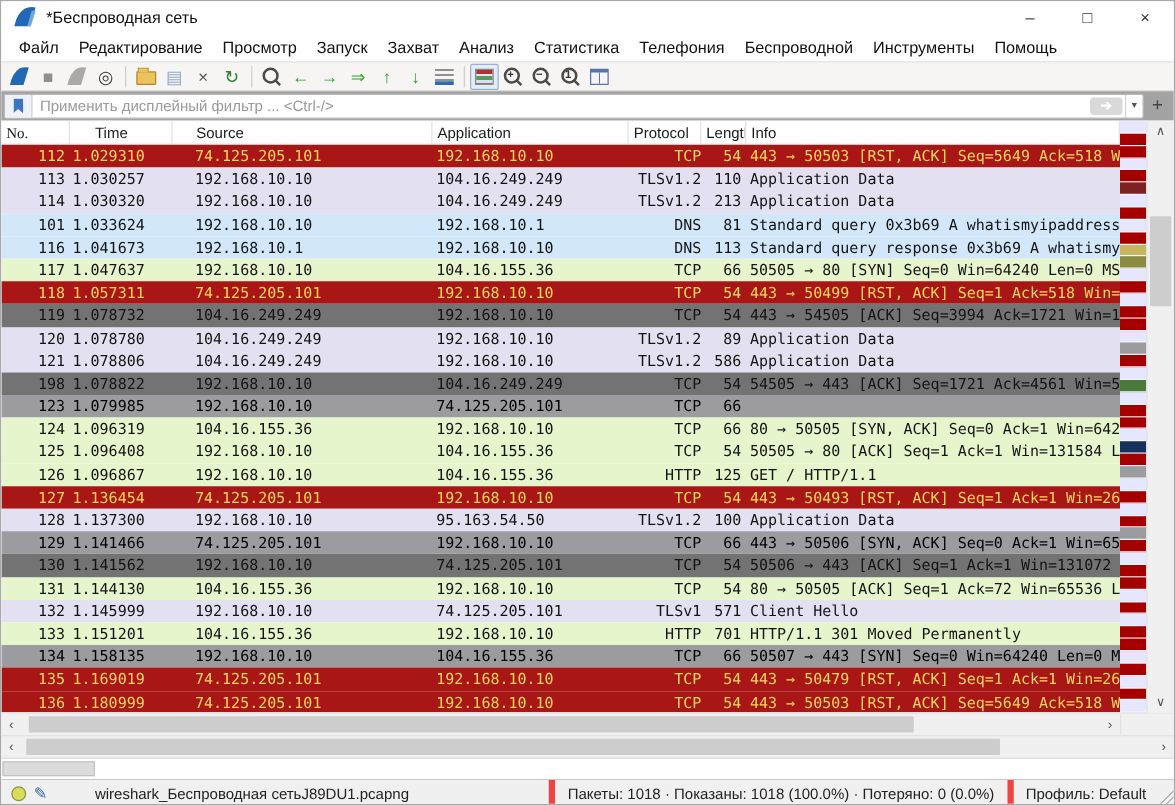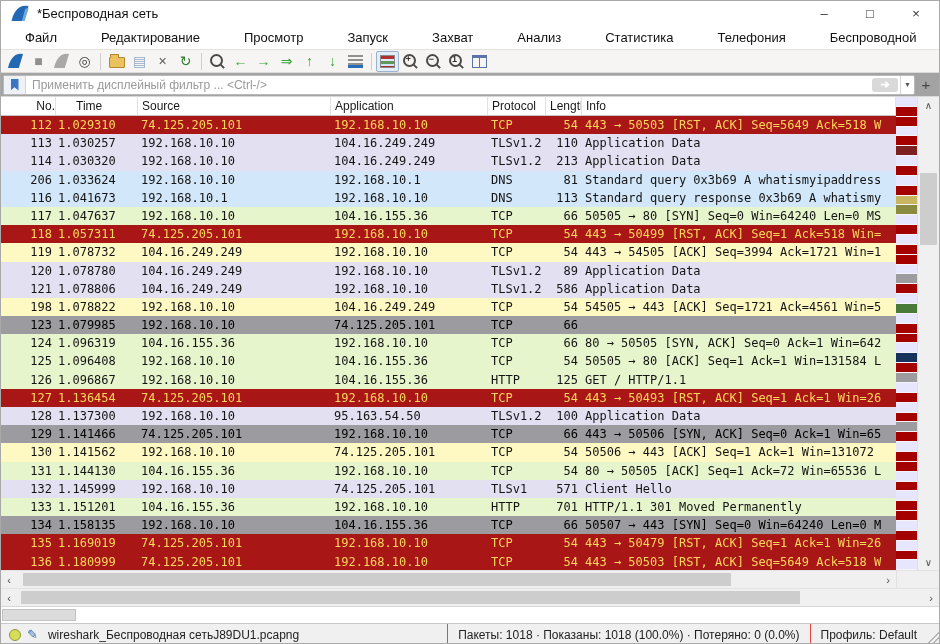--- a/index.html
+++ b/index.html
@@ -8,21 +8,21 @@
   .window { width:940px; height:644px; border:1px solid #a9a9a9; display:flex; flex-direction:column; overflow:hidden; background:#fff; }
 
   
   .titlebar { height:25px; display:flex; align-items:center; background:#fff; flex:0 0 auto; }
   .titlebar .app-icon { width:20px; height:17px; margin:0 7px 0 9px; }
   .titlebar .title-text { font-size:13px; color:#111; flex:1; }
   .win-controls { display:flex; height:100%; }
   .win-btn { width:46px; display:flex; align-items:center; justify-content:center; font-size:13px; color:#333; cursor:default; }
 
   
-  .menubar { height:23px; display:flex; align-items:center; background:#fff; padding-left:16px; flex:0 0 auto;gap:28px; }
+  .menubar { height:23px; display:flex; align-items:center; background:#fff; padding-left:6px; flex:0 0 auto; }
   .menu-item { font-size:13px; color:#111; padding:0 8px; }
 
   
   .toolbar { height:24px; display:flex; align-items:center; background:#f6f5f4; border-top:1px solid #e3e2e1; border-bottom:1px solid #dcdbda; padding-left:3px; flex:0 0 auto; }
   .tbtn { width:23px; height:21px; display:flex; align-items:center; justify-content:center; font-size:14px; line-height:1; position:relative; }
   .tbtn.pressed { border:1px solid #9ab2cc; background:#e3edf7; border-radius:2px; }
   .tsep { width:1px; height:17px; background:#cfcecd; margin:0 4px; }
   .fin-svg { width:17px; height:16px; }
   .icon-folder { width:16px; height:11px; background:#eac25e; border:1px solid #b8862e; border-radius:1px; position:relative; margin-top:3px; }
   .icon-folder::before { content:""; position:absolute; top:-4px; left:0; width:7px; height:3px; background:#eac25e; border:1px solid #b8862e; border-bottom:none; border-radius:1px 1px 0 0; }
@@ -48,28 +48,28 @@
   
   .list-wrap { display:flex; height:474px; flex:0 0 auto; border-top:1px solid #d8d8d8; }
   .list-left { flex:1; display:flex; flex-direction:column; overflow:hidden; }
   .phead { height:19px; display:flex; background:#fff; border-bottom:1px solid #c6c6c6; font-size:12px; color:#1a1a1a; }
   .phead .hcell { border-right:1px solid #e2e2e2; padding:2px 0 0 4px; white-space:nowrap; overflow:hidden; }
   .prows { flex:1; overflow:hidden; font-family:"DejaVu Sans Mono","Liberation Mono",monospace; font-size:12px; }
   .prow { height:18.2px; display:flex; line-height:18.2px; white-space:pre; color:#141414; }
   .cell { overflow:hidden; flex:0 0 auto; }
   .c-no     { width:55px;  text-align:right; padding-right:4px; }
   .c-time   { width:82px;  padding-left:2px; }
-  .c-src    { width:193px; padding-left:3px; }
+  .c-src    { width:193px; padding-left:3px;margin-left:15px; }
   .c-dst    { width:157px; padding-left:3px; }
-  .c-proto  { width:58px;  padding-left:3px; }
+  .c-proto  { width:58px;  padding-left:3px;text-align:right; }
   .c-len    { width:36px;  text-align:right; padding-right:4px; }
   .c-info   { flex:1 1 auto; padding-left:3px; }
   .h-time   { padding-left:20px !important; }
   .row-red  { background:#a81616; color:#ffd65e; }
-  .row-tcp  { background:#fef9c3; }
+  .row-tcp  { background:#737373; }
   .row-tls  { background:#e3e0f2; }
   .row-dns  { background:#d3e7fa; }
   .row-http { background:#e7f5cd; }
   .row-gray { background:#9c9ca0; color:#000; }
 
   
   .minimap { width:21px; display:flex; flex-direction:column; background:#e8e8f4; }
   .minimap .stripe { flex:1; border-bottom:1px solid #f4f4fa; }
   .vscroll { width:22px; background:#f0f0f0; border-left:1px solid #e0e0e0; display:flex; flex-direction:column; align-items:center; position:relative; }
   .vs-arrow { height:16px; width:100%; display:flex; align-items:center; justify-content:center; font-size:10px; color:#505050; }
@@ -85,22 +85,22 @@
   .thumb1 { left:6px; width:82%; }
   .thumb2 { left:4px; width:86%; }
 
   .whitestrip { height:17px; background:#fff; border-top:1px solid #d6d6d6; flex:0 0 auto; position:relative; }
   .pane-stub { position:absolute; left:1px; top:2px; width:74px; height:12px; background:#dcdcdc; border:1px solid #c2c2c2; }
 
   
   .statusbar { height:22px; background:#f0f0f0; border-top:1px solid #c9c9c9; display:flex; align-items:center; font-size:12px; color:#222; flex:0 0 auto; }
   .expert-dot { width:12px; height:12px; border-radius:50%; background:#d6de58; border:1px solid #8f9637; margin:0 6px 0 8px; }
   .comment-pencil { color:#3a6ea5; font-size:13px; margin-right:10px; }
-  .sb-file { flex:1; white-space:nowrap; overflow:hidden; }
-  .sb-sect { border-left:1px solid #ef4444; padding:0 10px; height:100%; display:flex; align-items:center; white-space:nowrap; }
+  .sb-file { flex:1; white-space:nowrap; overflow:hidden;margin-left:28px; }
+  .sb-sect { border-left:5px solid #ef4444; padding:0 10px; height:100%; display:flex; align-items:center; white-space:nowrap; }
   .sb-grip { width:12px; height:100%; background:linear-gradient(135deg,transparent 0 60%,#b5b5b5 60% 65%,transparent 65% 75%,#b5b5b5 75% 80%,transparent 80%); }
 </style>
 </head>
 <body>
 
 <div class="window">
 
   <div class="titlebar">
     <svg class="app-icon" viewBox="0 0 20 18">
       <path d="M1 17 Q3 6 10 2 Q14 0 19 1 L14 17 Z" fill="#2268b2"></path>
@@ -194,33 +194,33 @@
       <input class="filter-input" placeholder="Применить дисплейный фильтр ... &lt;Ctrl-/&gt;" style="">
       <span class="apply-btn">➔</span>
       <span class="filter-caret" style="font-size:7px;">▼</span>
     </div>
     <span class="add-filter-btn">+</span>
   </div>
 
   <div class="list-wrap">
     <div class="list-left">
       <div class="phead">
-          <div class="hcell cell c-no" style="text-align: right;">No.</div>
+          <div class="hcell cell c-no" style="text-align: left; font-family: Liberation Serif, serif;">No.</div>
           <div class="hcell cell c-time h-time" style="text-align: left;">Time</div>
           <div class="hcell cell c-src" style="text-align: left;">Source</div>
           <div class="hcell cell c-dst" style="text-align: left;">Application</div>
           <div class="hcell cell c-proto" style="text-align: left;">Protocol</div>
           <div class="hcell cell c-len" style="text-align: left;">Length</div>
           <div class="hcell cell c-info" style="text-align: left;">Info</div>
         </div>
       <div class="prows">
           <div class="prow row-red"><span class="cell c-no">112</span><span class="cell c-time">1.029310</span><span class="cell c-src">74.125.205.101</span><span class="cell c-dst">192.168.10.10</span><span class="cell c-proto">TCP</span><span class="cell c-len">54</span><span class="cell c-info">443 → 50503 [RST, ACK] Seq=5649 Ack=518 W</span></div>
           <div class="prow row-tls"><span class="cell c-no">113</span><span class="cell c-time">1.030257</span><span class="cell c-src">192.168.10.10</span><span class="cell c-dst">104.16.249.249</span><span class="cell c-proto">TLSv1.2</span><span class="cell c-len">110</span><span class="cell c-info">Application Data</span></div>
           <div class="prow row-tls"><span class="cell c-no">114</span><span class="cell c-time">1.030320</span><span class="cell c-src">192.168.10.10</span><span class="cell c-dst">104.16.249.249</span><span class="cell c-proto">TLSv1.2</span><span class="cell c-len">213</span><span class="cell c-info">Application Data</span></div>
-          <div class="prow row-dns"><span class="cell c-no">206</span><span class="cell c-time">1.033624</span><span class="cell c-src">192.168.10.10</span><span class="cell c-dst">192.168.10.1</span><span class="cell c-proto">DNS</span><span class="cell c-len">81</span><span class="cell c-info">Standard query 0x3b69 A whatismyipaddress</span></div>
+          <div class="prow row-dns"><span class="cell c-no">101</span><span class="cell c-time">1.033624</span><span class="cell c-src">192.168.10.10</span><span class="cell c-dst">192.168.10.1</span><span class="cell c-proto">DNS</span><span class="cell c-len">81</span><span class="cell c-info">Standard query 0x3b69 A whatismyipaddress</span></div>
           <div class="prow row-dns"><span class="cell c-no">116</span><span class="cell c-time">1.041673</span><span class="cell c-src">192.168.10.1</span><span class="cell c-dst">192.168.10.10</span><span class="cell c-proto">DNS</span><span class="cell c-len">113</span><span class="cell c-info">Standard query response 0x3b69 A whatismy</span></div>
           <div class="prow row-http"><span class="cell c-no">117</span><span class="cell c-time">1.047637</span><span class="cell c-src">192.168.10.10</span><span class="cell c-dst">104.16.155.36</span><span class="cell c-proto">TCP</span><span class="cell c-len">66</span><span class="cell c-info">50505 → 80 [SYN] Seq=0 Win=64240 Len=0 MS</span></div>
           <div class="prow row-red"><span class="cell c-no">118</span><span class="cell c-time">1.057311</span><span class="cell c-src">74.125.205.101</span><span class="cell c-dst">192.168.10.10</span><span class="cell c-proto">TCP</span><span class="cell c-len">54</span><span class="cell c-info">443 → 50499 [RST, ACK] Seq=1 Ack=518 Win=</span></div>
           <div class="prow row-tcp"><span class="cell c-no">119</span><span class="cell c-time">1.078732</span><span class="cell c-src">104.16.249.249</span><span class="cell c-dst">192.168.10.10</span><span class="cell c-proto">TCP</span><span class="cell c-len">54</span><span class="cell c-info">443 → 54505 [ACK] Seq=3994 Ack=1721 Win=1</span></div>
           <div class="prow row-tls"><span class="cell c-no">120</span><span class="cell c-time">1.078780</span><span class="cell c-src">104.16.249.249</span><span class="cell c-dst">192.168.10.10</span><span class="cell c-proto">TLSv1.2</span><span class="cell c-len">89</span><span class="cell c-info">Application Data</span></div>
           <div class="prow row-tls"><span class="cell c-no">121</span><span class="cell c-time">1.078806</span><span class="cell c-src">104.16.249.249</span><span class="cell c-dst">192.168.10.10</span><span class="cell c-proto">TLSv1.2</span><span class="cell c-len">586</span><span class="cell c-info">Application Data</span></div>
           <div class="prow row-tcp"><span class="cell c-no">198</span><span class="cell c-time">1.078822</span><span class="cell c-src">192.168.10.10</span><span class="cell c-dst">104.16.249.249</span><span class="cell c-proto">TCP</span><span class="cell c-len">54</span><span class="cell c-info">54505 → 443 [ACK] Seq=1721 Ack=4561 Win=5</span></div>
           <div class="prow row-gray"><span class="cell c-no">123</span><span class="cell c-time">1.079985</span><span class="cell c-src">192.168.10.10</span><span class="cell c-dst">74.125.205.101</span><span class="cell c-proto">TCP</span><span class="cell c-len">66</span></div>
           <div class="prow row-http"><span class="cell c-no">124</span><span class="cell c-time">1.096319</span><span class="cell c-src">104.16.155.36</span><span class="cell c-dst">192.168.10.10</span><span class="cell c-proto">TCP</span><span class="cell c-len">66</span><span class="cell c-info">80 → 50505 [SYN, ACK] Seq=0 Ack=1 Win=642</span></div>
           <div class="prow row-http"><span class="cell c-no">125</span><span class="cell c-time">1.096408</span><span class="cell c-src">192.168.10.10</span><span class="cell c-dst">104.16.155.36</span><span class="cell c-proto">TCP</span><span class="cell c-len">54</span><span class="cell c-info">50505 → 80 [ACK] Seq=1 Ack=1 Win=131584 L</span></div>

